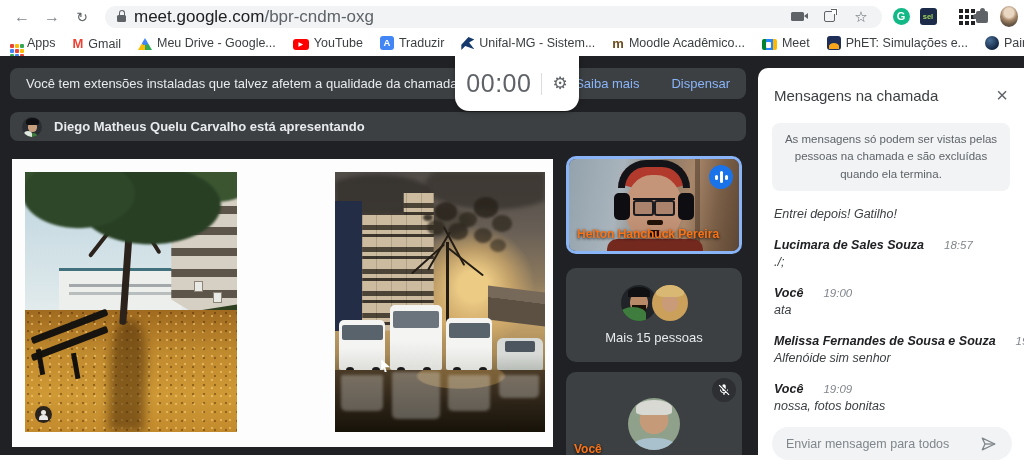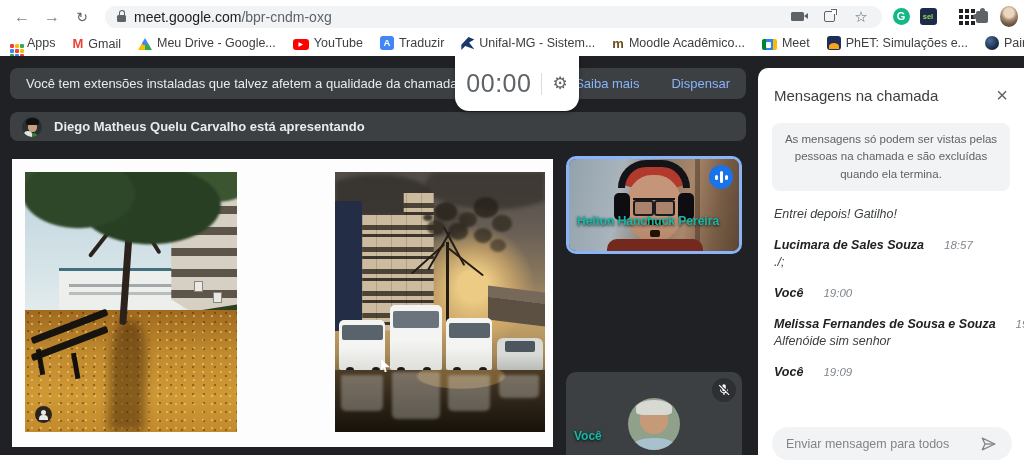--- a/index.html
+++ b/index.html
@@ -9,21 +9,21 @@
 
   
   .tab-frag{position:absolute;top:0;left:0;width:16px;height:7px;background:#dee1e6;border-radius:0 0 10px 0;}
   .toolbar{position:absolute;top:0;left:0;width:1024px;height:30px;background:#fff;display:flex;align-items:center;padding:3px 6px 0 12px;}
   .navbtn{width:20px;height:20px;display:flex;align-items:center;justify-content:center;color:#80868b;font-size:16px;flex:0 0 auto;}
   .navbtn.reload{color:#5f6368;font-size:14px;}
   .navbtn+.navbtn{margin-left:10px;}
   .addressbar{flex:1 1 auto;height:22px;margin-left:13px;background:#f1f3f4;border-radius:12px;display:flex;align-items:center;padding:0 12px;gap:8px;overflow:hidden;}
   .lock{width:9px;height:7px;background:#5f6368;border-radius:1.5px;position:relative;margin-top:3px;flex:0 0 auto;}
   .lock:before{content:"";position:absolute;top:-5px;left:1.5px;width:4px;height:5px;border:1.5px solid #5f6368;border-bottom:none;border-radius:3px 3px 0 0;}
-  .url{flex:1;font-size:14px;color:#202124;white-space:nowrap;overflow:hidden;}
+  .url{flex:1;font-size:17px;color:#202124;white-space:nowrap;overflow:hidden;}
   .url .path{color:#5f6368;}
   .inpill-ic{flex:0 0 auto;margin-left:6px;display:flex;align-items:center;justify-content:center;width:18px;height:18px;}
   .cam-ind{width:13px;height:9px;background:#5f6368;border-radius:1.5px;position:relative;}
   .cam-ind:after{content:"";position:absolute;right:-4px;top:1px;border-left:4px solid #5f6368;border-top:3.5px solid transparent;border-bottom:3.5px solid transparent;transform:scaleX(-1);}
   .share-ic{width:11px;height:11px;border:1.5px solid #5f6368;border-radius:2px;position:relative;}
   .share-ic:before{content:"";position:absolute;top:-4px;right:-4px;width:6px;height:6px;background:#fff;}
   .share-ic:after{content:"";position:absolute;top:-3px;right:-3px;width:5px;height:5px;border-top:1.5px solid #5f6368;border-right:1.5px solid #5f6368;}
   .star{color:#5f6368;font-size:15px;line-height:1;}
   .ext-row{display:flex;align-items:center;gap:9px;margin-left:10px;flex:0 0 auto;}
   .ext{width:18px;height:18px;display:flex;align-items:center;justify-content:center;flex:0 0 auto;}
@@ -140,21 +140,21 @@
   .rp-ground{left:0;top:76%;width:100%;height:24%;
      background:radial-gradient(ellipse 70px 20px at 60% 10%,rgba(201,156,84,.4) 0 60%,transparent 65%),
                 linear-gradient(180deg,#4a3b27 0,#2c2317 55%,#171209 100%);}
   .refl{position:absolute;border-radius:2px 2px 5px 5px;background:#efefec;opacity:.30;filter:blur(1.5px);}
   .cursor{left:22%;top:72%;width:9px;height:13px;background:#fff;clip-path:polygon(0 0,100% 62%,46% 62%,62% 100%,38% 100%,30% 66%,0 84%);
      filter:drop-shadow(0 0 1px #000);}
 
   
   .tile{position:absolute;left:566px;width:176px;border-radius:10px;background:#3c4043;overflow:hidden;}
   .tile-speaker{top:100px;height:98px;border:3px solid #8ab4f8;cursor:pointer;}
-  .tile-name{position:absolute;left:8px;bottom:23px;color:#14b8a6;font-size:12px;font-weight:bold;text-shadow:0 1px 3px rgba(0,0,0,.9);z-index:5;}
+  .tile-name{position:absolute;left:8px;bottom:10px;color:#f97316;font-size:12px;font-weight:bold;text-shadow:0 1px 3px rgba(0,0,0,.9);z-index:5;}
   .audio-badge{position:absolute;top:6px;right:6px;width:24px;height:24px;border-radius:50%;background:#1a73e8;display:flex;align-items:center;justify-content:center;gap:2px;z-index:5;}
   .abar{width:3px;background:#fff;border-radius:2px;}
   .abar.s{height:5px;} .abar.t{height:12px;}
   .h-bg{inset:0;background:linear-gradient(100deg,#93a2ad 0,#a9b4bc 30%,#8a7966 52%,#a8876b 68%,#7b5f47 84%,#5c4634 100%);}
   .h-bg:after{content:"";position:absolute;left:74%;top:0;width:5px;height:100%;background:rgba(60,45,32,.45);}
   .h-cap{left:52px;top:5px;width:66px;height:24px;background:#b23a2c;border-radius:50% 50% 28% 28%;}
   .h-band{left:49px;top:1px;width:72px;height:28px;border:7px solid #141418;border-bottom:none;border-radius:40px 40px 0 0;}
   .h-head{left:57px;top:16px;width:56px;height:66px;background:linear-gradient(180deg,#c59579 0 60%,#b5876b 100%);border-radius:46% 46% 44% 44%;}
   .h-cup{top:34px;width:16px;height:27px;background:#0e0e12;border-radius:5px;}
   .h-glasses{left:64px;top:39px;width:42px;height:14px;border-top:2px solid #16161a;}
@@ -379,20 +379,29 @@
       <div class="abs h-chin"></div>
       <div class="abs h-shirt"></div>
       <div class="audio-badge">
         <span class="abar s"></span>
           <span class="abar t"></span>
           <span class="abar s"></span>
       </div>
       <span class="tile-name">Helton Hanchuck Pereira</span>
     </div>
 
+    <div class="tile tile-more">
+      <span class="pair">
+        <span class="mini-av avA">
+            <span class="beard"></span>
+          </span>
+        <span class="mini-av avB"></span>
+      </span>
+      <span class="more-label">Mais 15 pessoas</span>
+    </div>
 
     <div class="tile tile-you">
       <div class="mic-badge">
         <svg width="14" height="14" viewBox="0 0 24 24">
             <path fill="#fff" d="M15 10.6V5a3 3 0 0 0-6 0v.2l6 5.4zM19 11h-1.7c0 .6-.1 1.1-.3 1.6l1.3 1.2c.4-.8.7-1.8.7-2.8zM4.4 3 3 4.4l6 5.7V11c0 1.7 1.3 3 3 3 .2 0 .5 0 .7-.1l1.6 1.5c-.7.3-1.5.6-2.3.6-2.8 0-5.3-2.1-5.3-5H5c0 3.3 2.6 6 5.8 6.4V20h2.4v-2.6c.9-.1 1.7-.4 2.4-.9L20 20.9l1.4-1.4L4.4 3z"></path>
           </svg>
       </div>
       <div class="you-av"></div>
       <span class="tile-name">Você</span>
     </div>
@@ -413,33 +422,35 @@
             <span class="sender">Lucimara de Sales Souza</span>
             <span class="mtime">18:57</span>
           </div>
         <div class="txt">./;</div>
       </div>
       <div class="grp">
         <div class="hdr">
             <span class="sender">Você</span>
             <span class="mtime">19:00</span>
           </div>
+        <div class="txt">ata</div>
       </div>
       <div class="grp">
         <div class="hdr">
             <span class="sender">Melissa Fernandes de Sousa e Souza</span>
             <span class="mtime">19:01</span>
           </div>
         <div class="txt">Alfenóide sim senhor</div>
       </div>
       <div class="grp">
         <div class="hdr">
             <span class="sender">Você</span>
             <span class="mtime">19:09</span>
           </div>
+        <div class="txt">nossa, fotos bonitas</div>
       </div>
     </div>
     <div class="chat-input">
       <input type="text" placeholder="Enviar mensagem para todos" style="">
       <span class="send-btn">
         <svg width="20" height="20" viewBox="0 0 24 24">
             <path d="M4 5l15 7-15 7 3.2-7L4 5z" fill="none" stroke="#80868b" stroke-width="1.6" stroke-linejoin="round"></path>
             <path d="M7.2 12H19" stroke="#80868b" stroke-width="1.6"></path>
           </svg>
       </span>

